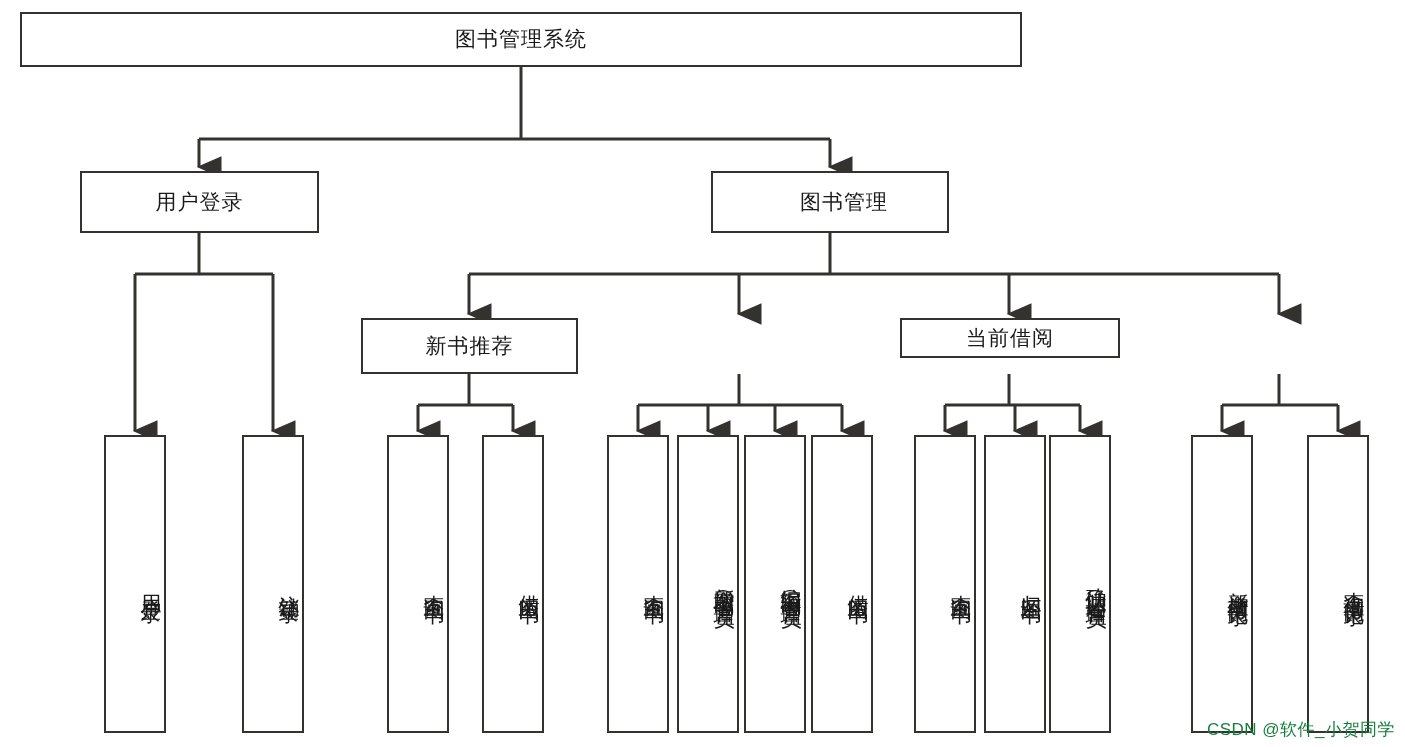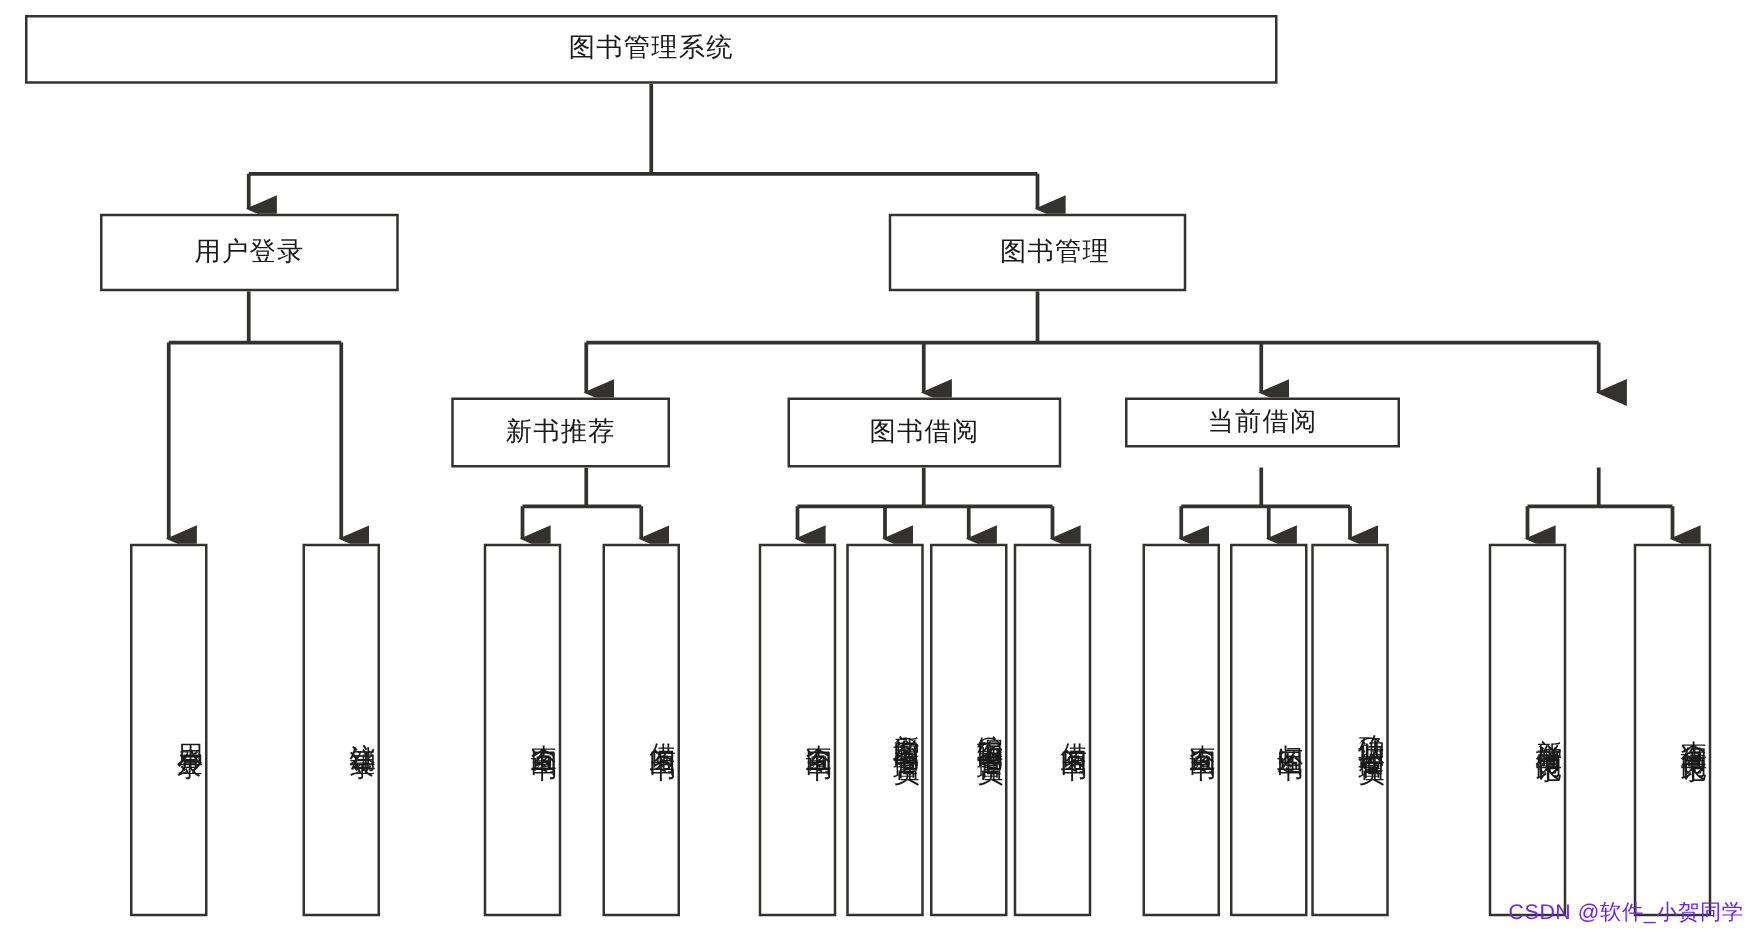--- a/index.html
+++ b/index.html
@@ -46,21 +46,21 @@
     top: 0;
     width: 1405px;
     height: 747px;
     pointer-events: none;
   }
   .watermark {
     position: absolute;
     right: 10px;
     bottom: 6px;
     font-size: 17px;
-    color: #6d28d9;
+    color: #15803d;
     letter-spacing: 0.5px;
     white-space: nowrap;
   }
 </style>
 </head>
 <body>
 
 <div id="canvas">
 
   <svg class="edges" viewBox="0 0 1405 747">
@@ -117,25 +117,22 @@
     <span>图书管理系统</span>
   </div>
 
   <div class="node" style="left:80px; top:171px; width:239px; height:62px;">
     <span>用户登录</span>
   </div>
   <div class="node" style="left:711px; top:171px; width:238px; height:62px;padding-left:28px;">
     <span>图书管理</span>
   </div>
 
-  <div class="node" style="left:361px; top:318px; width:175px; height:56px;">
+  <div class="node" style="left:361px; top:318px; width:217px; height:56px;">
     <span>新书推荐</span>
-  </div>
-  <div class="node" style="left:630px; top:318px; width:219px; height:56px;">
-    <span>图书借阅</span>
   </div>
   <div class="node" style="left:900px; top:318px; width:220px; height:40px;">
     <span>当前借阅</span>
   </div>
 
   <div class="node vertical" style="left:104px; top:435px; width:62px; height:298px;">
     <span>用户登录</span>
   </div>
   <div class="node vertical" style="left:242px; top:435px; width:62px; height:298px;">
     <span>注销登录</span>

